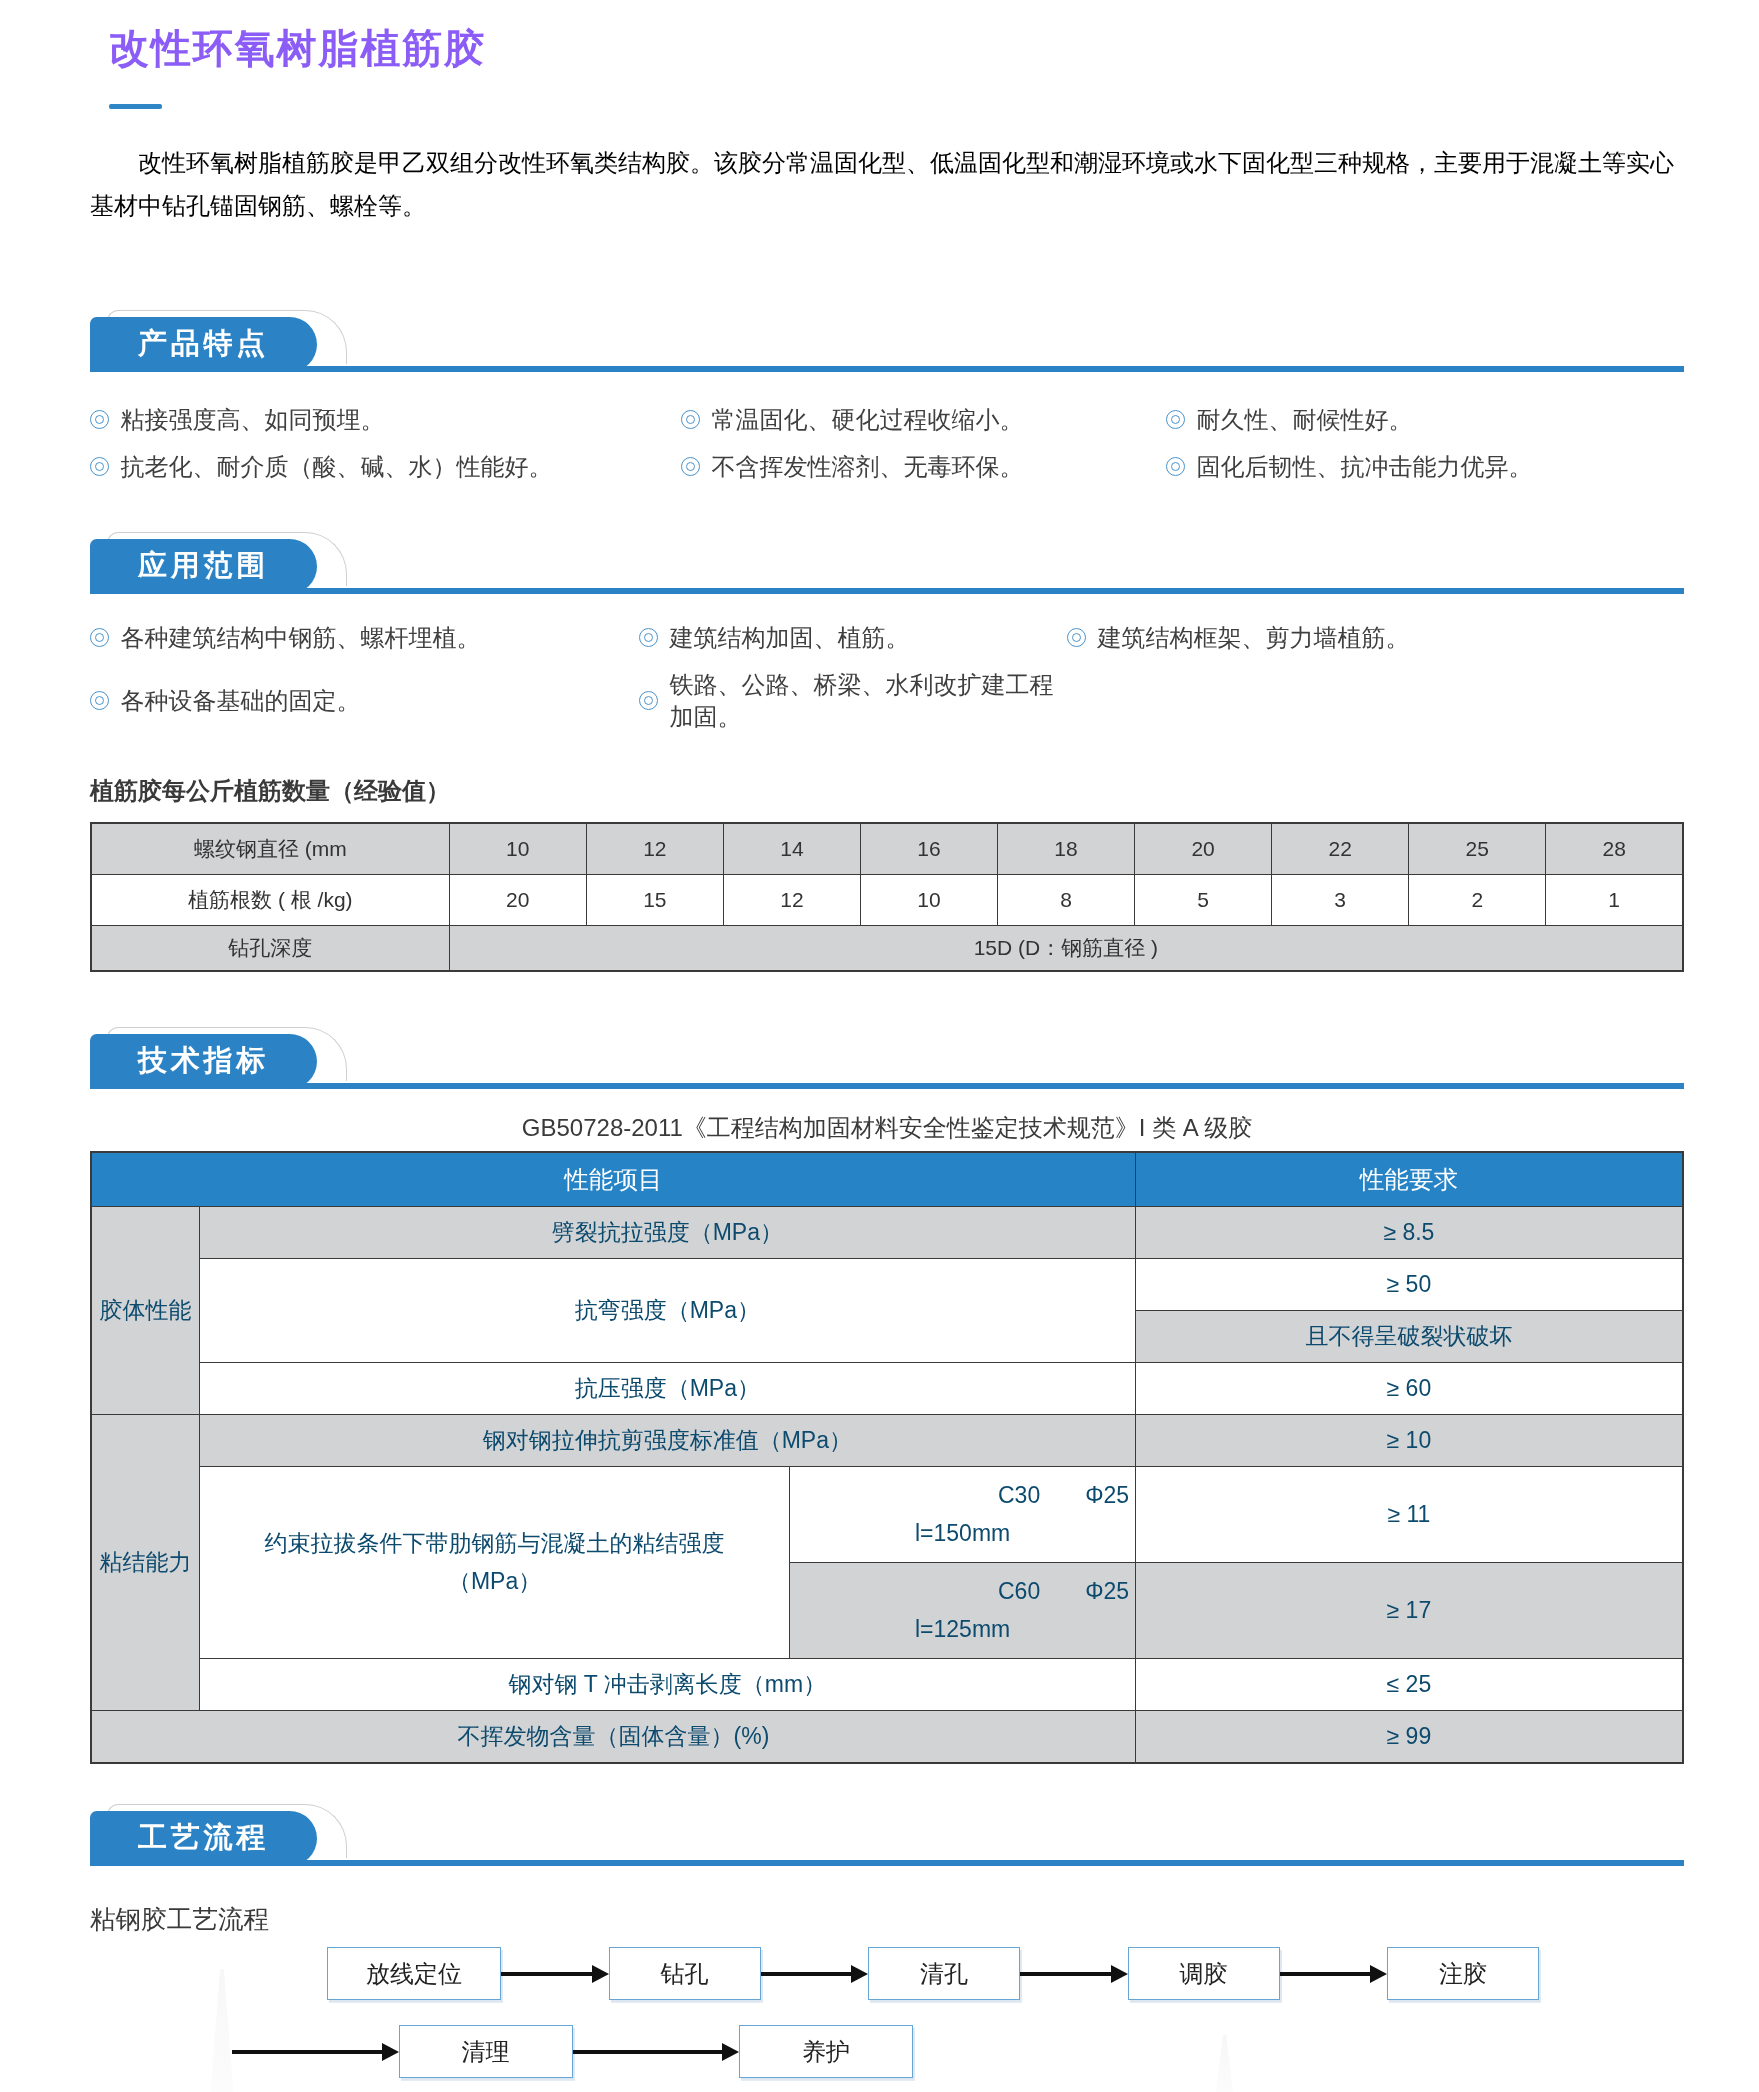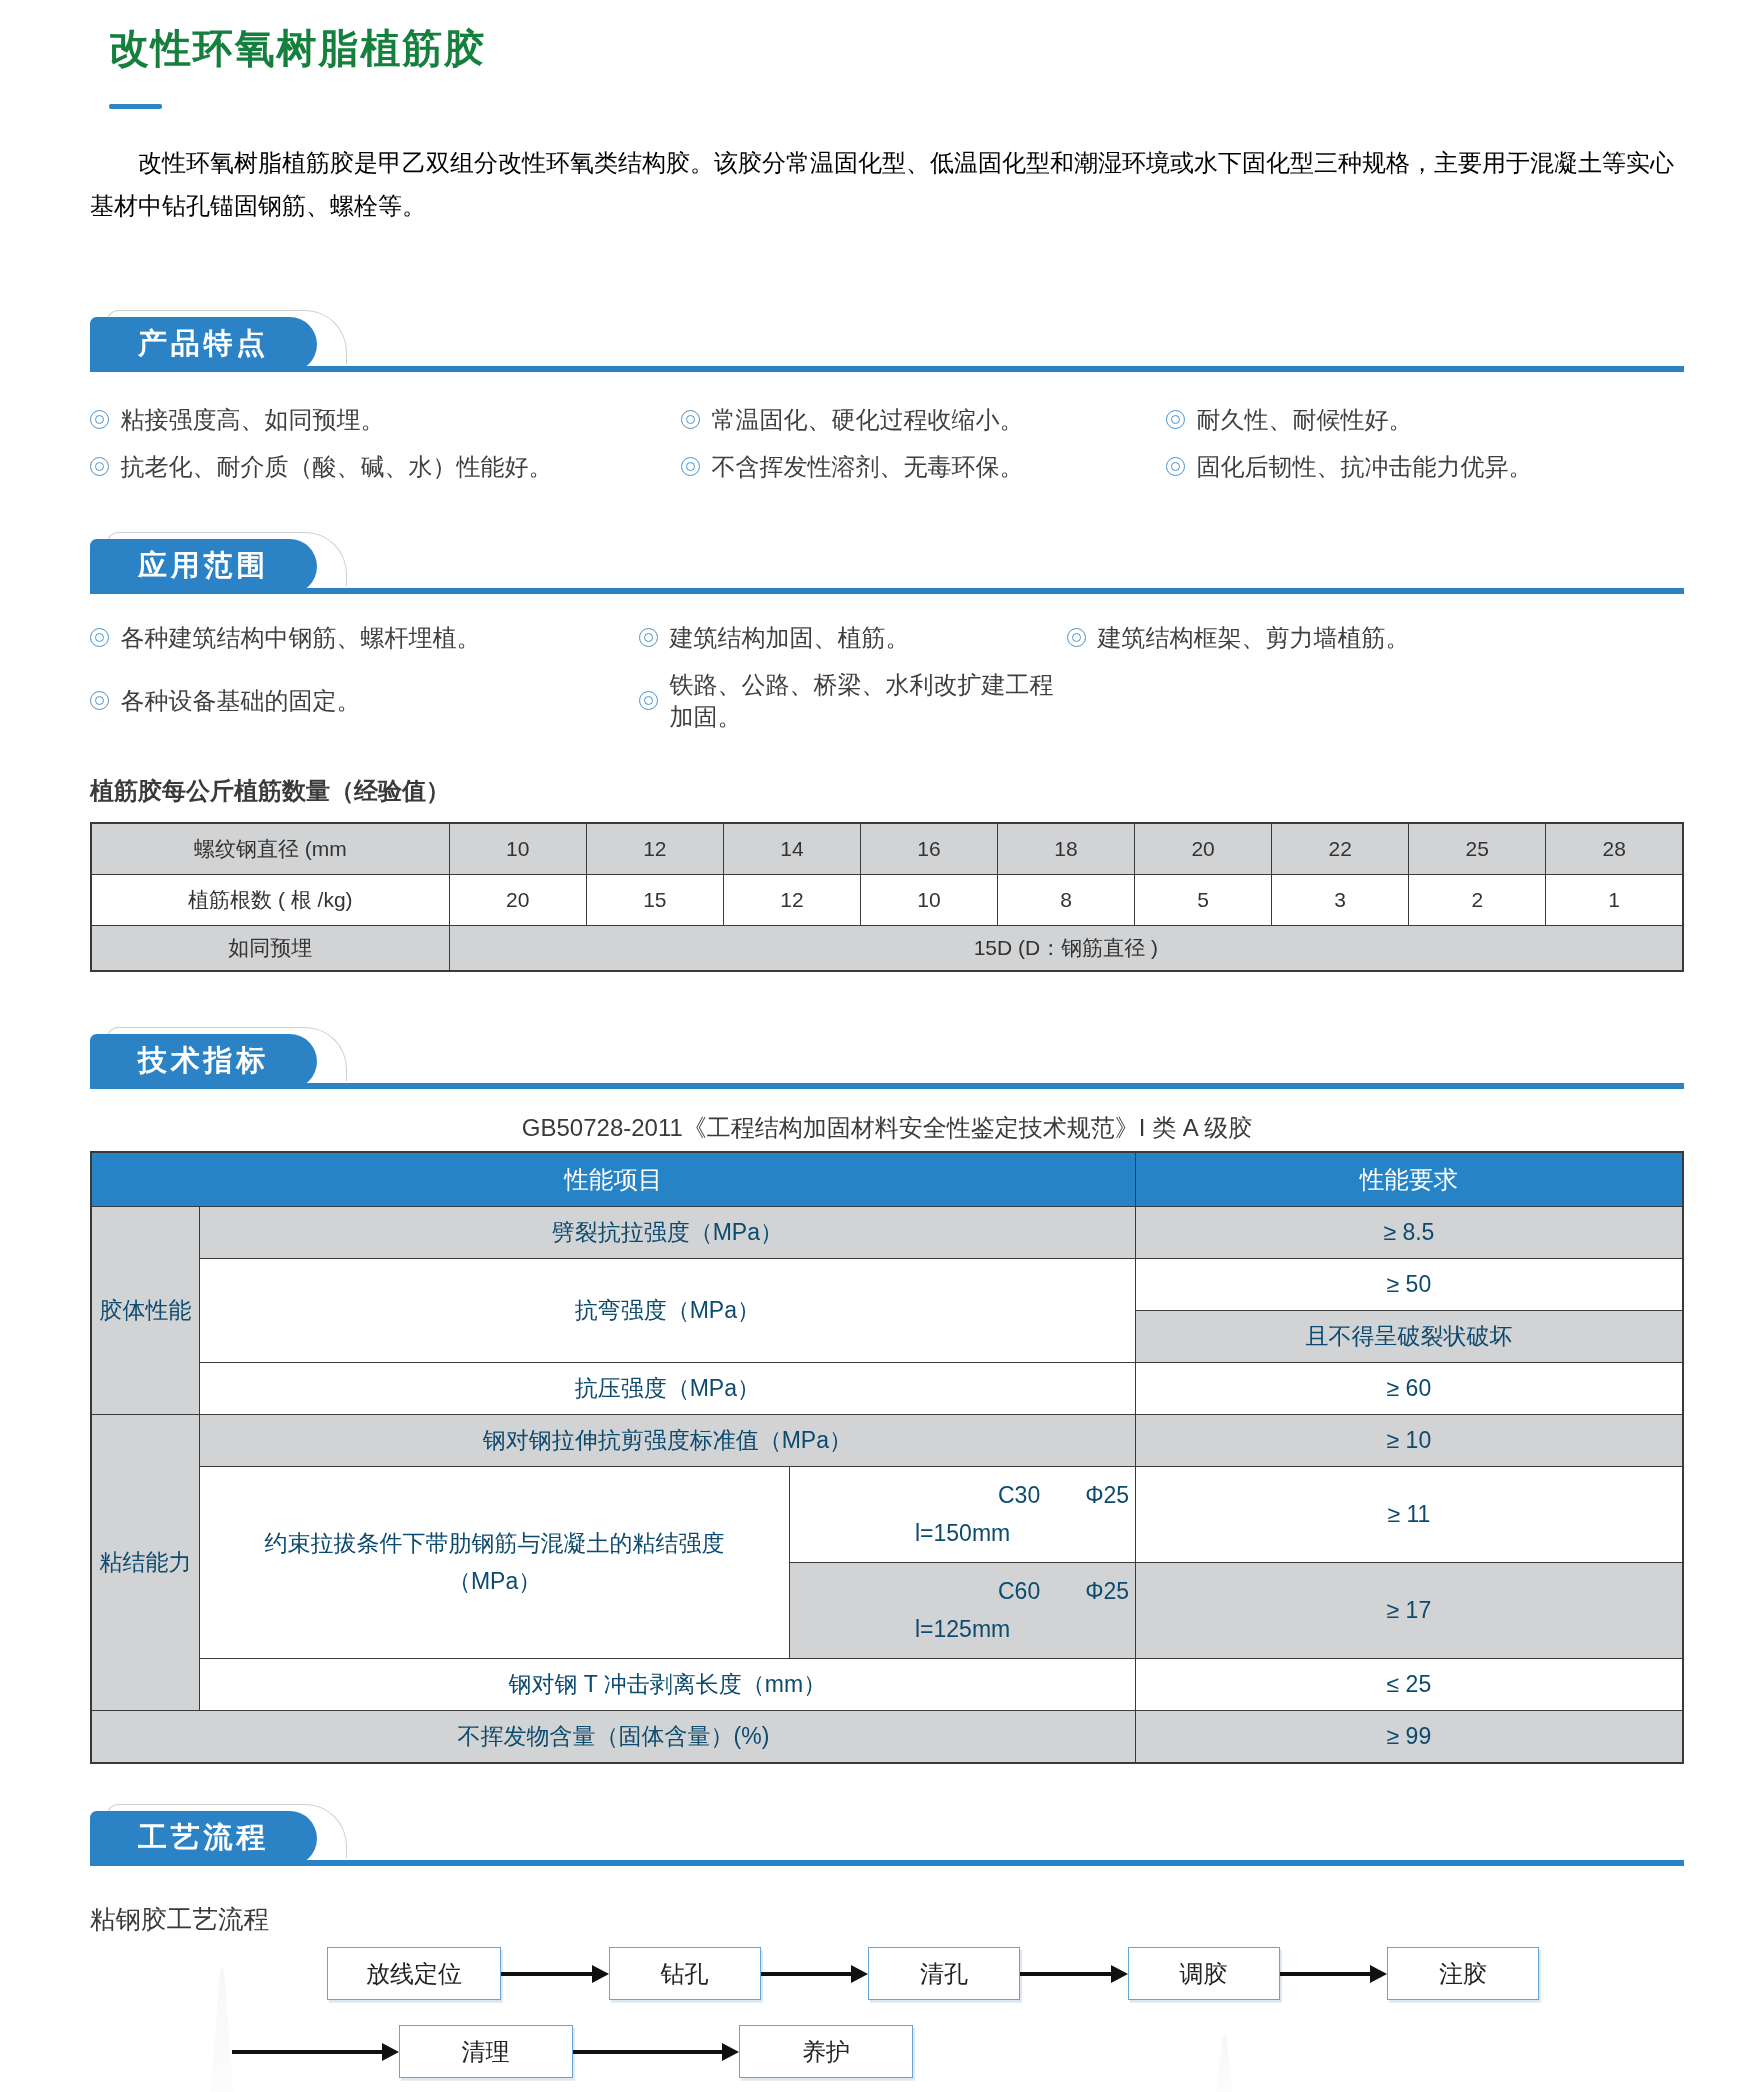--- a/index.html
+++ b/index.html
@@ -6,21 +6,21 @@
   body{
     width:1759px;height:2092px;position:relative;overflow:hidden;
     background:#ffffff;color:#3f3f3f;
     font-family:"Liberation Sans","DejaVu Sans",sans-serif;
   }
   .content{margin:0 75px 0 90px;position:relative;}
 
   
   .page-title{
     margin:0 0 0 109px;padding-top:21px;
-    font-size:40px;font-weight:bold;color:#15803d;letter-spacing:1.9px;
+    font-size:40px;font-weight:bold;color:#8b5cf6;letter-spacing:1.9px;
   }
   .title-underline{
     margin:28px 0 0 109px;width:53px;height:4.7px;background:#2e86c6;border-radius:1.9px;
   }
   .intro{
     margin:32px 75px 0 90px;
     font-size:24px;line-height:43px;color:#000000;text-indent:2em;
   }
 
   
@@ -218,21 +218,21 @@
           <td>15</td>
           <td>12</td>
           <td>10</td>
           <td>8</td>
           <td>5</td>
           <td>3</td>
           <td>2</td>
           <td>1</td>
         </tr>
         <tr>
-          <td>如同预埋</td>
+          <td>钻孔深度</td>
           <td colspan="9">15D (D：钢筋直径 )</td>
         </tr>
       </tbody>
         </table>
     </section>
 
     <section>
       <div class="badge-wrap mt-tech">
         <div class="badge-ghost"></div>
         <div class="badge-rule"></div>

